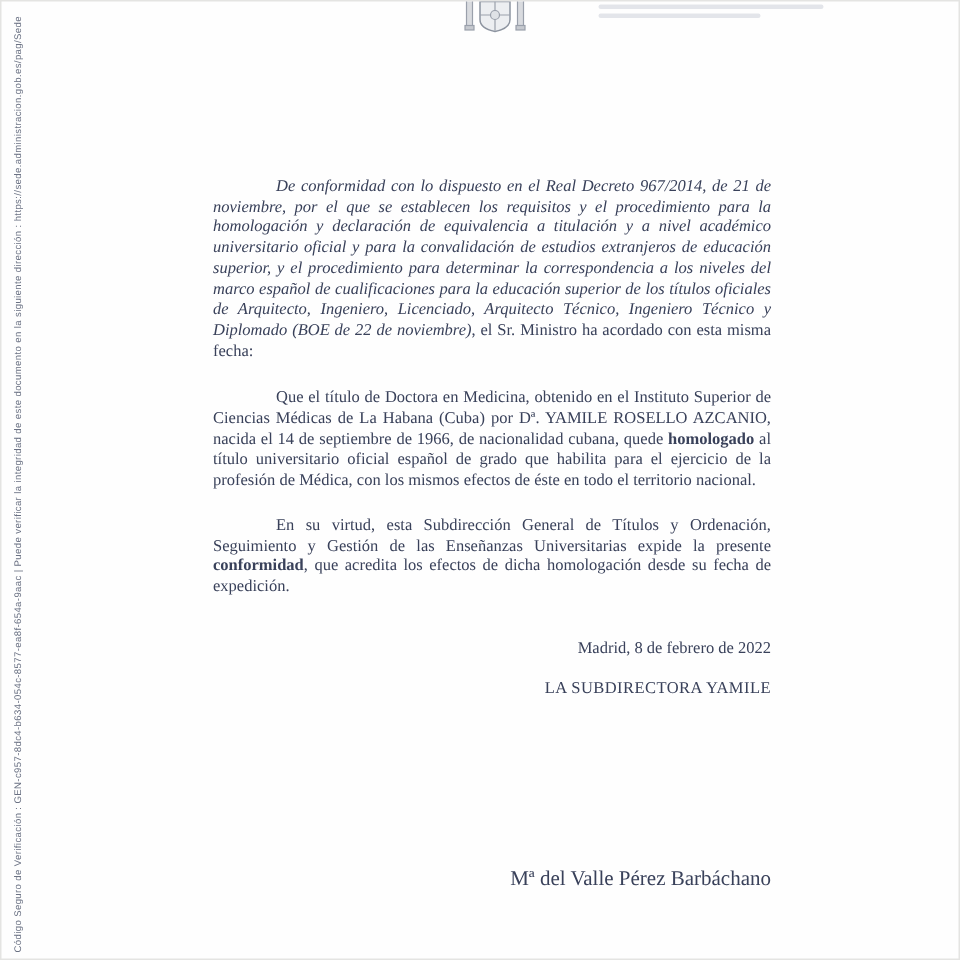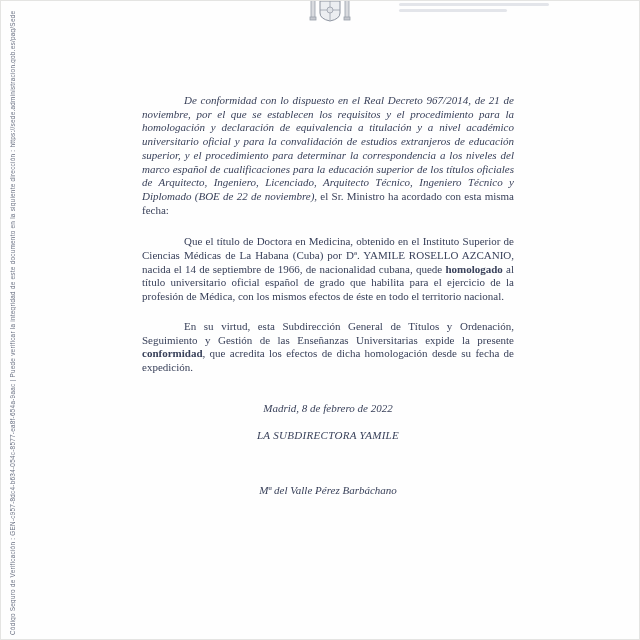--- a/index.html
+++ b/index.html
@@ -59,32 +59,31 @@
     top: 93px;
     width: 372px;
     font-size: 11px;
     line-height: 13.7px;
   }
   p.para {
     text-align: justify;
     text-indent: 42px;
     margin-bottom: 16px;
   }
-  p.para.p1 { margin-bottom: 18px; }
+  p.para.p1 { margin-bottom: 18px; margin-top: 24px; }
   p.para.p3 { margin-bottom: 27px; }
   .italic { font-style: italic; }
   .bold { font-weight: bold; }
   p.center {
-    text-align: center;
+    text-align: right;
     text-indent: 0;
-    font-style: italic;
   }
   .date-line { margin-bottom: 14px; }
   .signer-title { letter-spacing: 0.3px; }
-  .signer-name { margin-top: 41px; font-size: 11px; }
+  .signer-name { margin-top: 113px; font-size: 14px; }
 </style>
 </head>
 <body>
 
 <div class="page">
 
   <div class="vertical-text">Código Seguro de Verificación : GEN-c957-8dc4-b634-054c-8577-ea8f-654a-9aac | Puede verificar la integridad de este documento en la siguiente dirección : https://sede.administracion.gob.es/pag/SedeFr</div>
 
   <div class="emblem">
     <svg width="42" height="34" viewBox="0 0 42 34" xmlns="http://www.w3.org/2000/svg">

